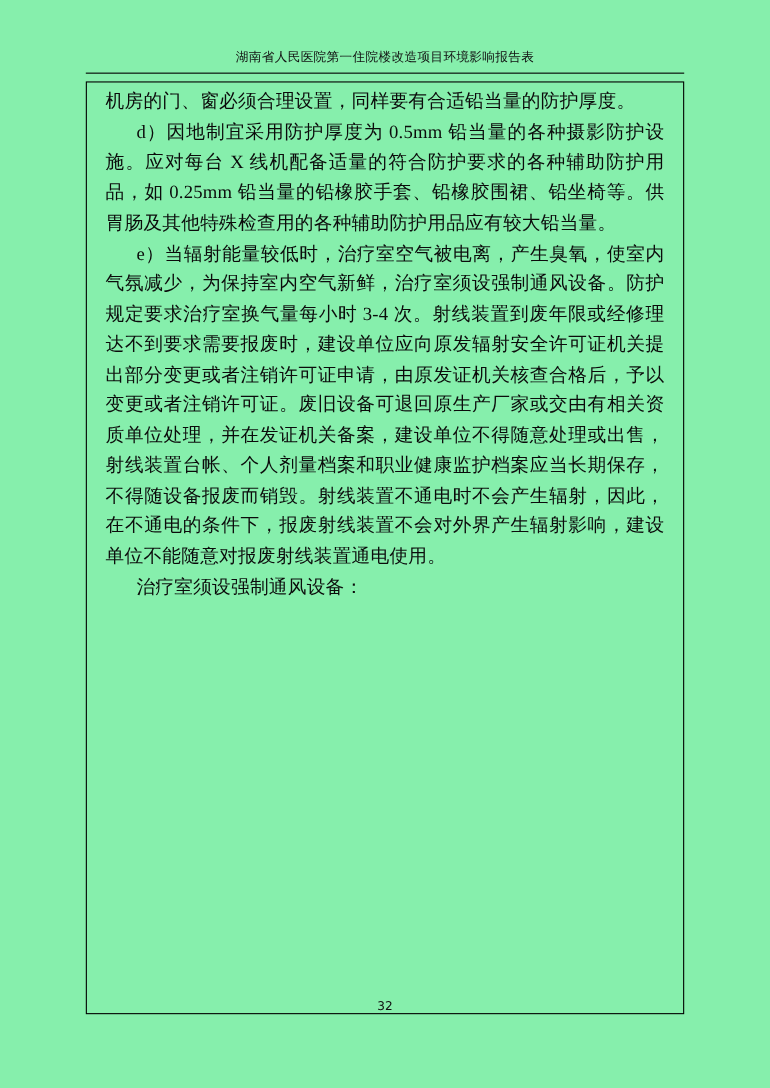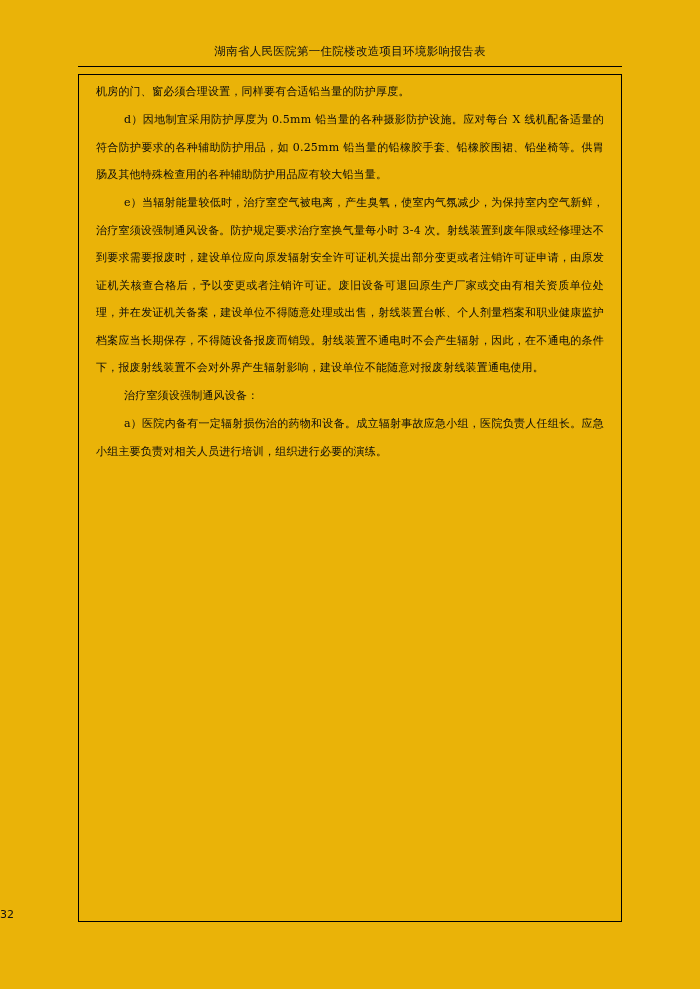--- a/index.html
+++ b/index.html
@@ -4,21 +4,21 @@
 <style>
   html, body {
     margin: 0;
     padding: 0;
     background: #ffffff;
   }
   .page {
     width: 700px;
     height: 989px;
     position: relative;
-    background: #eab308;
+    background: #86efac;
     font-family: "DejaVu Serif", "Liberation Serif", serif;
     box-sizing: border-box;
     overflow: hidden;
   }
   .header {
     position: absolute;
     top: 44px;
     left: 78px;
     width: 544px;
     text-align: center;
@@ -47,53 +47,54 @@
   .content {
     position: absolute;
     top: 78px;
     left: 86px;
     width: 528px;
     box-sizing: border-box;
     padding: 0 10px;
   }
   p {
     margin: 0 0 0.5px 0;
-    font-size: 11px;
+    font-size: 17px;
     line-height: 27.5px;
     color: #0b0b0b;
     text-align: justify;
     text-justify: inter-ideograph;
     letter-spacing: 0.2px;
+    font-family: Liberation Serif, serif;
   }
   p.indent {
     text-indent: 28px;
   }
   .page-number {
     position: absolute;
     top: 908px;
     left: 0;
     width: 700px;
+    text-align: center;
     font-size: 11px;
     color: #111;
     font-family: "DejaVu Sans", "Liberation Sans", sans-serif;
   }
 </style>
 </head>
 <body>
 
 <div class="page">
 
   <div class="header">湖南省人民医院第一住院楼改造项目环境影响报告表</div>
   <div class="header-rule"></div>
 
   <div class="frame"></div>
 
   <div class="content">
     <p>机房的门、窗必须合理设置，同样要有合适铅当量的防护厚度。</p>
     <p class="indent">d）因地制宜采用防护厚度为 0.5mm 铅当量的各种摄影防护设施。应对每台 X 线机配备适量的符合防护要求的各种辅助防护用品，如 0.25mm 铅当量的铅橡胶手套、铅橡胶围裙、铅坐椅等。供胃肠及其他特殊检查用的各种辅助防护用品应有较大铅当量。</p>
     <p class="indent">e）当辐射能量较低时，治疗室空气被电离，产生臭氧，使室内气氛减少，为保持室内空气新鲜，治疗室须设强制通风设备。防护规定要求治疗室换气量每小时 3-4 次。射线装置到废年限或经修理达不到要求需要报废时，建设单位应向原发辐射安全许可证机关提出部分变更或者注销许可证申请，由原发证机关核查合格后，予以变更或者注销许可证。废旧设备可退回原生产厂家或交由有相关资质单位处理，并在发证机关备案，建设单位不得随意处理或出售，射线装置台帐、个人剂量档案和职业健康监护档案应当长期保存，不得随设备报废而销毁。射线装置不通电时不会产生辐射，因此，在不通电的条件下，报废射线装置不会对外界产生辐射影响，建设单位不能随意对报废射线装置通电使用。</p>
     <p class="indent">治疗室须设强制通风设备：</p>
-    <p class="indent">a）医院内备有一定辐射损伤治的药物和设备。成立辐射事故应急小组，医院负责人任组长。应急小组主要负责对相关人员进行培训，组织进行必要的演练。</p>
   </div>
 
   <div class="page-number">32</div>
 
 </div>
 
 </body></html>

